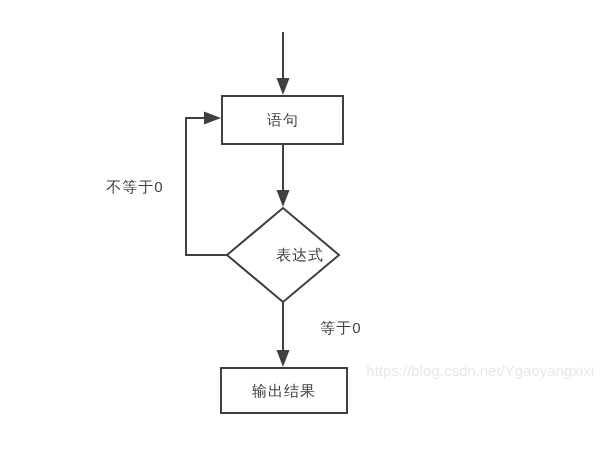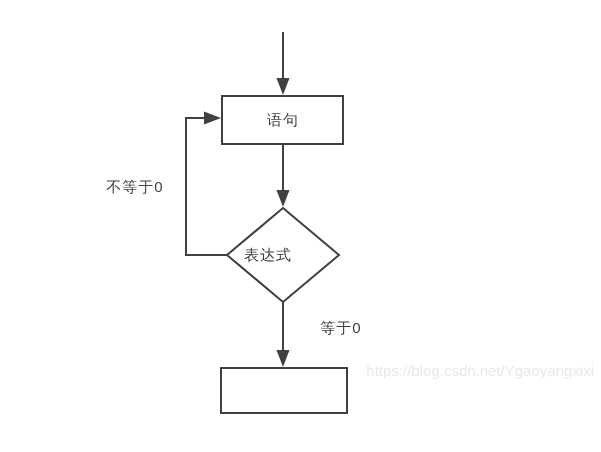--- a/index.html
+++ b/index.html
@@ -77,22 +77,23 @@
     <polygon class="head" points="221,118 204,111.5 204,124.5"></polygon>
 
     <line class="edge" x1="283" y1="302" x2="283" y2="352"></line>
     <polygon class="head" points="283,367 276.5,350 289.5,350"></polygon>
 
     <rect class="node" x="221" y="368" width="126" height="45"></rect>
   </svg>
 
   <div class="label" style="left:283px; top:120px;">语句</div>
 
-  <div class="label" style="left:268px; top:255px;text-align:center;">表达式</div>
+  <div class="label" style="left:300px; top:255px;text-align:center;">表达式</div>
 
+  <div class="label" style="left:284px; top:391px;">输出结果</div>
 
   <div class="label" style="left:135px; top:187px;">不等于0</div>
 
   <div class="label" style="left:341px; top:328px;text-align:right;">等于0</div>
 
   <div class="watermark">https://blog.csdn.net/Ygaoyangxixi</div>
 
 </div>
 
 </body></html>

